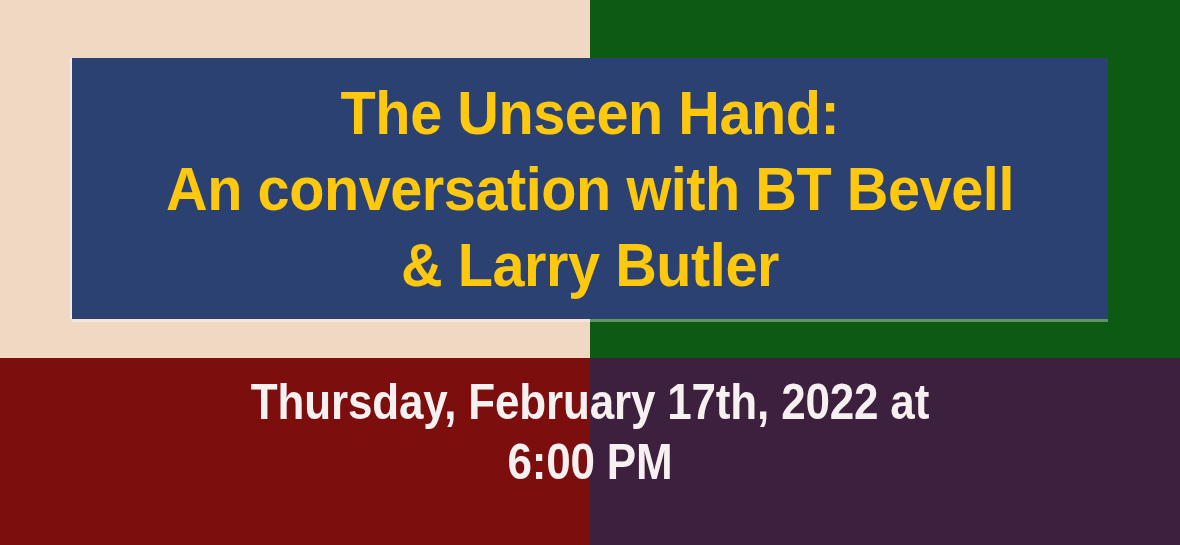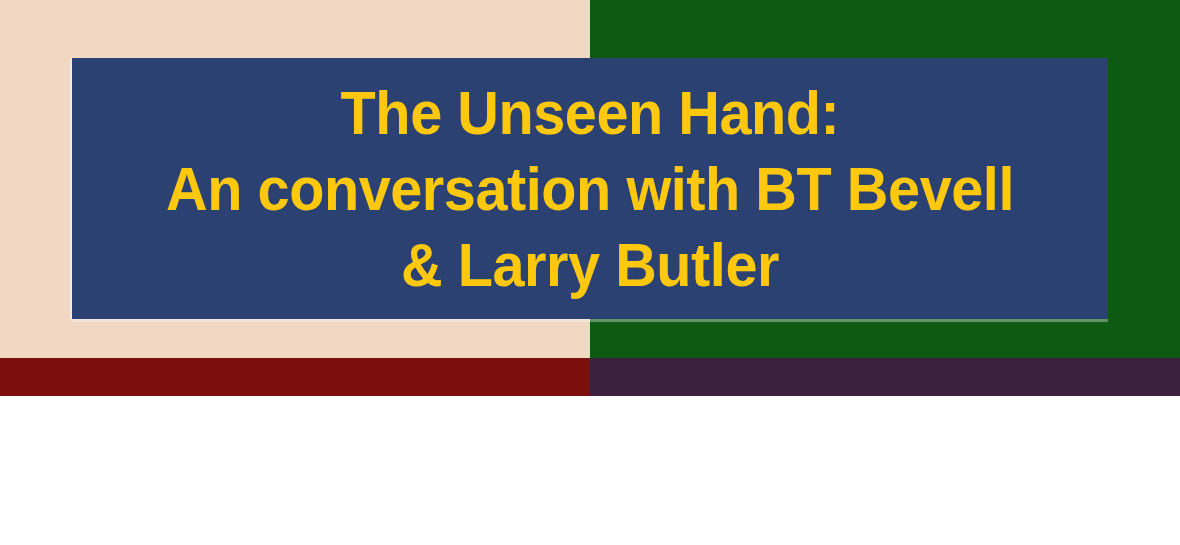--- a/index.html
+++ b/index.html
@@ -4,21 +4,21 @@
 <style>
   html, body {
     margin: 0;
     padding: 0;
     background: #ffffff;
   }
 
   #poster {
     position: relative;
     width: 1180px;
-    height: 396px;
+    height: 545px;
     overflow: hidden;
     font-family: "Liberation Sans", sans-serif;
   }
 
   
   .quad {
     position: absolute;
   }
   #quad-top-left    { left: 0;     top: 0;     width: 590px; height: 358px; }
   #quad-top-right   { left: 590px; top: 0;     width: 590px; height: 358px; }
@@ -85,14 +85,18 @@
   <div class="quad" id="quad-top-right" style="background: rgb(13, 90, 18);"></div>
   <div class="quad" id="quad-bottom-left" style="background: rgb(124, 14, 14);"></div>
   <div class="quad" id="quad-bottom-right" style="background: rgb(61, 31, 62);"></div>
 
   <div id="title-panel" style="background: rgb(42, 65, 114);">
     <span class="title-line" style="color: rgb(253, 200, 14);">The Unseen Hand:</span>
     <span class="title-line" style="color: rgb(253, 200, 14);">An conversation with BT Bevell</span>
     <span class="title-line" style="color: rgb(253, 200, 14);">&amp; Larry Butler</span>
   </div>
 
+  <div id="date-block">
+    <span class="date-line" style="color: rgb(247, 240, 240);">Thursday, February 17th, 2022 at</span>
+    <span class="date-line" style="color: rgb(247, 240, 240);">6:00 PM</span>
+  </div>
 
 </div>
 
 </body></html>

